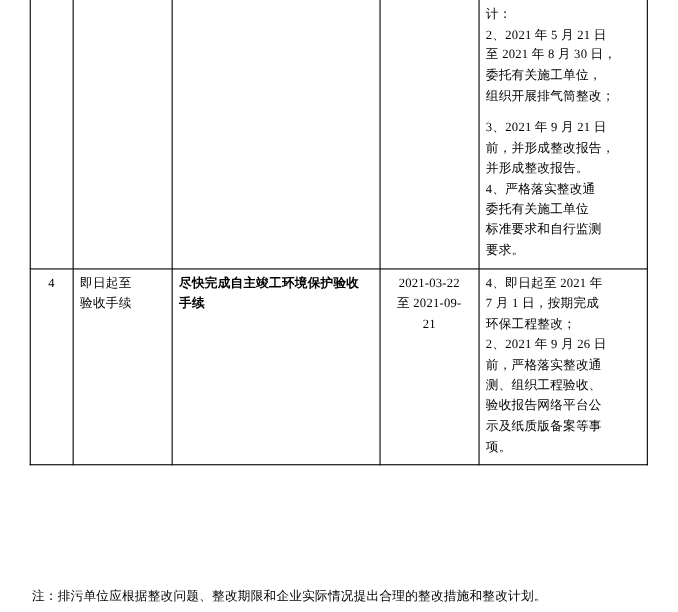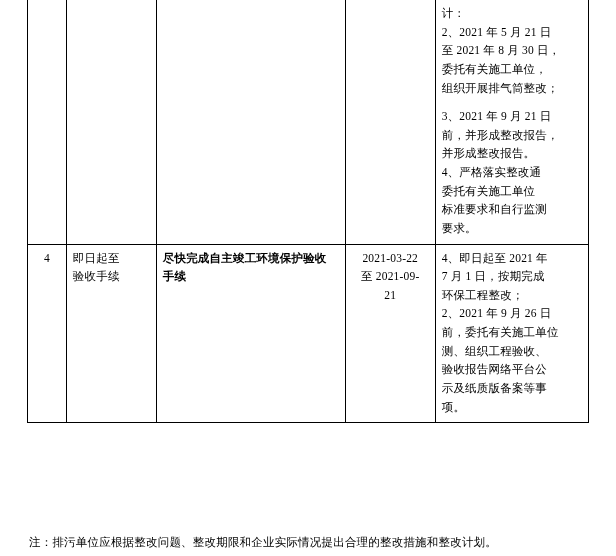--- a/index.html
+++ b/index.html
@@ -131,21 +131,21 @@
         <td class="col-date cell-text">
           <p>2021-03-22</p>
           <p>至 2021-09-</p>
           <p>21</p>
         </td>
         <td class="col-plan cell-text">
           <p>4、即日起至 2021 年</p>
           <p>7 月 1 日，按期完成</p>
           <p>环保工程整改；</p>
           <p>2、2021 年 9 月 26 日</p>
-          <p>前，委托有关施工单位</p>
+          <p>前，严格落实整改通</p>
           <p>测、组织工程验收、</p>
           <p>验收报告网络平台公</p>
           <p>示及纸质版备案等事</p>
           <p>项。</p>
         </td>
       </tr>
     </tbody>
   </table>
 
   <div class="note">

